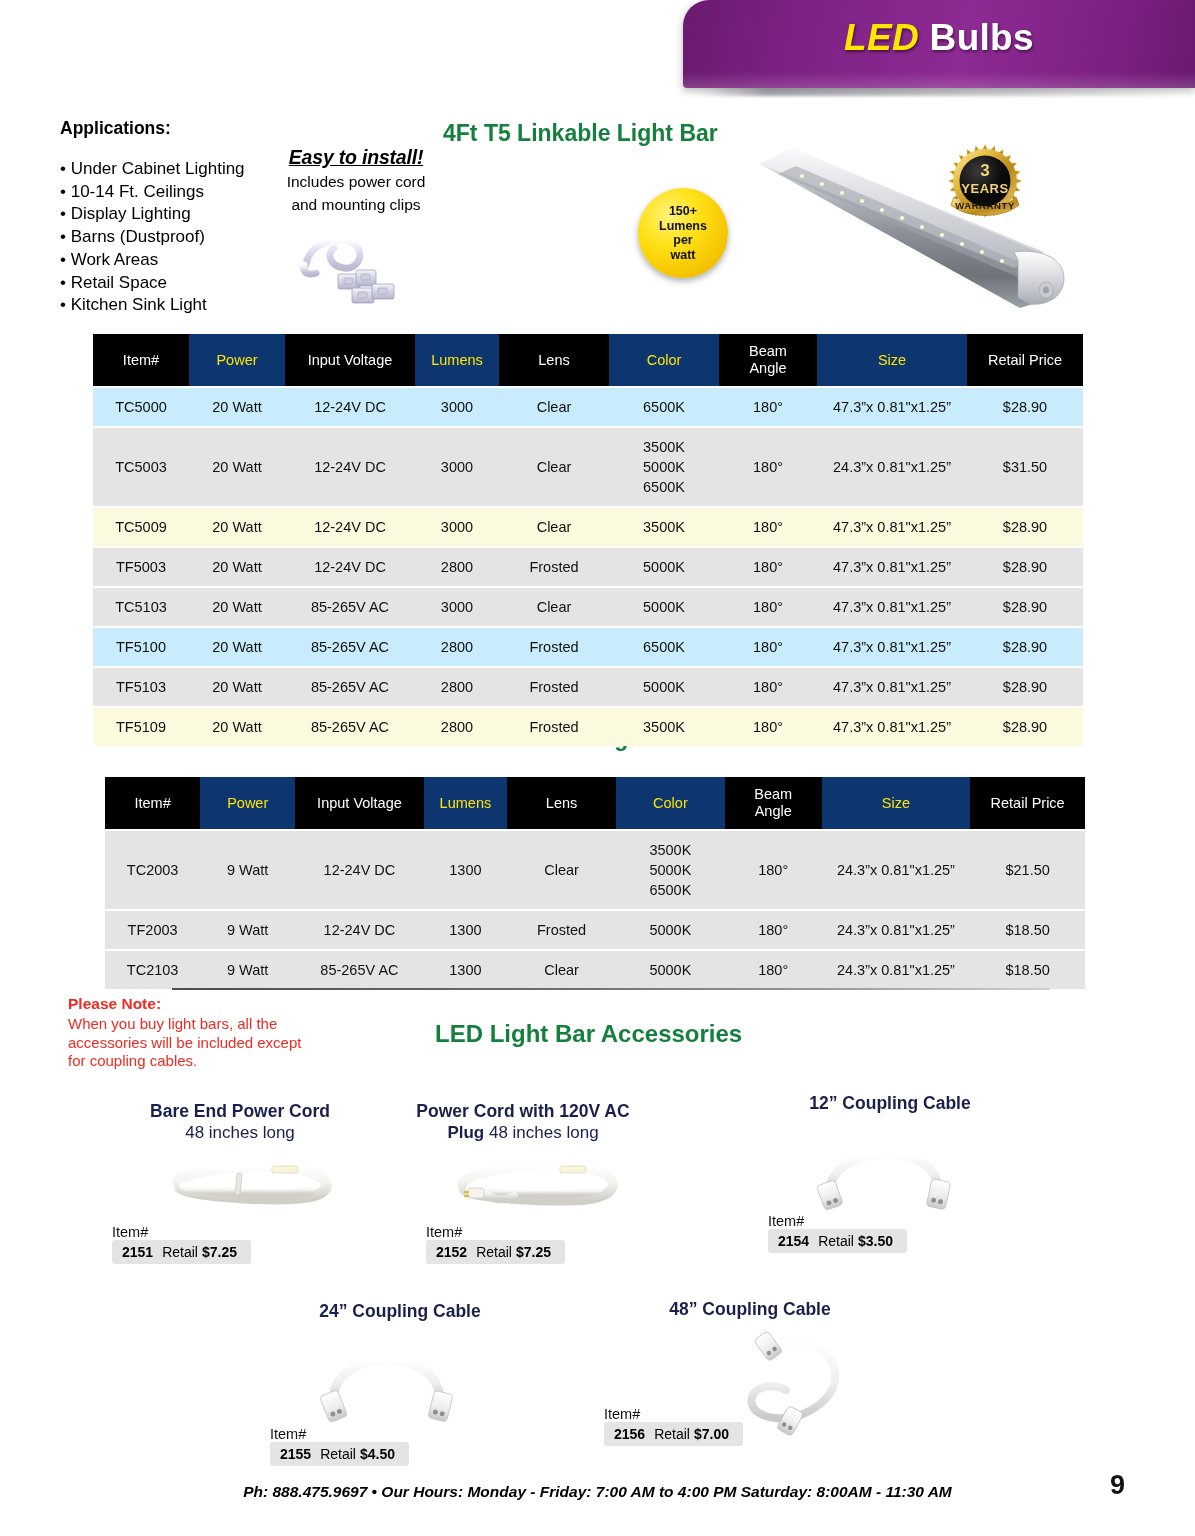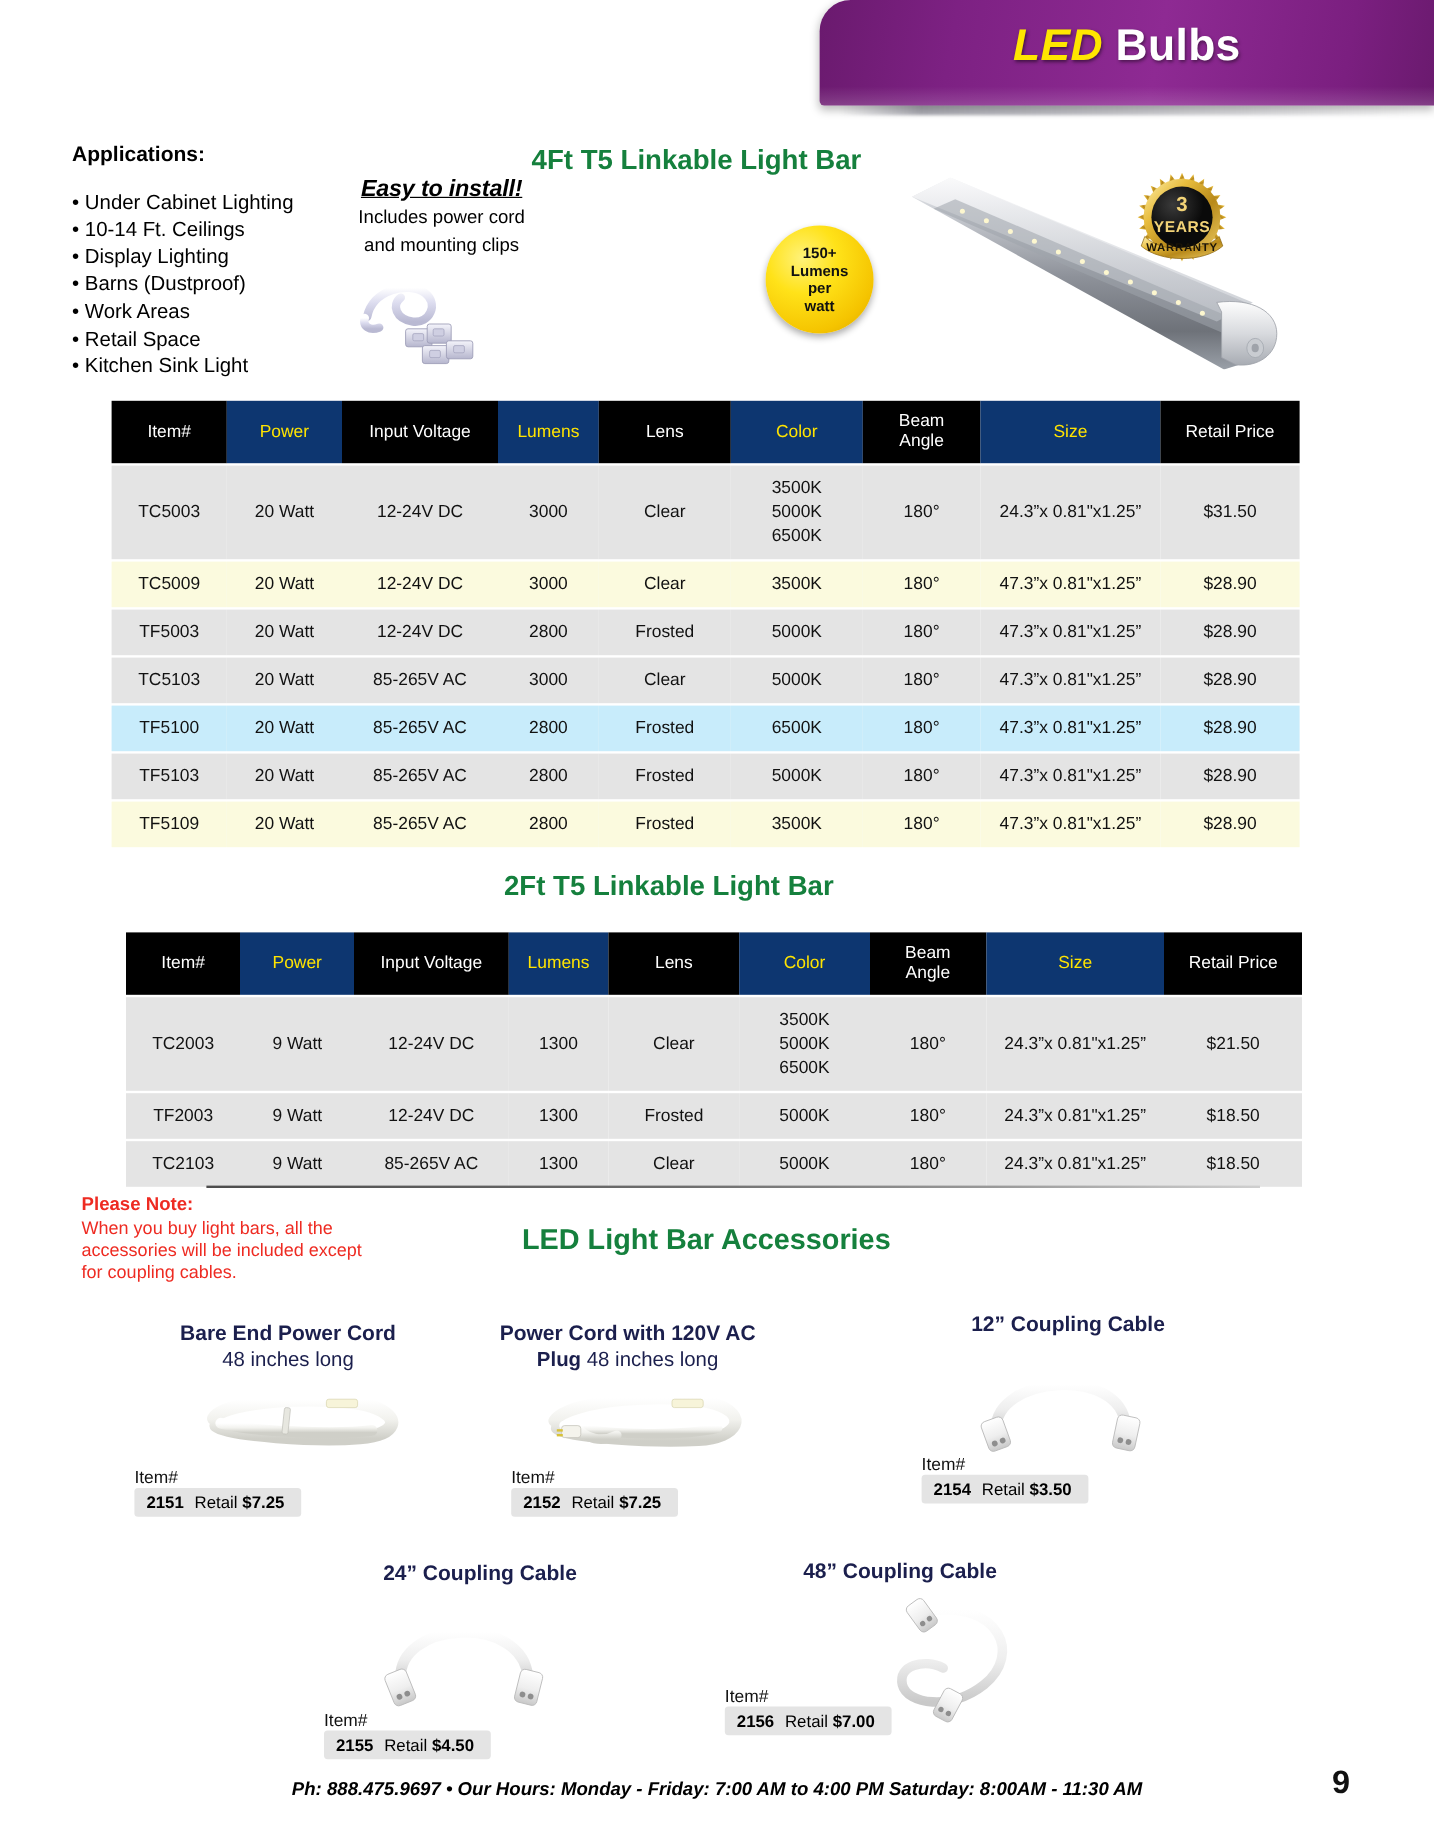--- a/index.html
+++ b/index.html
@@ -45,21 +45,21 @@
     filter:blur(1.5px);
   }
 
   
   .apps { position:absolute; left:60px; top:118px; width:270px; }
   .apps-title{ font-size:17.5px; font-weight:bold; margin:0 0 19px 0; }
   .apps ul{ list-style:none; margin:0; padding:0; }
   .apps li{ font-size:17px; line-height:22.7px; white-space:nowrap; }
 
   
-  .easy { position:absolute; left:288px; top:146px; width:160px; text-align:center; }
+  .easy { position:absolute; left:276px; top:146px; width:160px; text-align:center; }
   .easy-head{
     font-size:19.5px; font-style:italic; font-weight:bold;
     text-decoration:underline; white-space:nowrap; letter-spacing:-.2px;
   }
   .easy-sub{ font-size:15.5px; line-height:20px; margin-top:3px; }
 
   
   .cordclip{ position:absolute; left:300px; top:228px; width:128px; height:85px; }
   .cordclip svg{ display:block; }
 
@@ -326,20 +326,31 @@
       <th class="blue" style="width:84px">Lumens</th>
       <th style="width:110px">Lens</th>
       <th class="blue" style="width:110px">Color</th>
       <th style="width:98px; white-space:pre-line">Beam
 Angle</th>
       <th class="blue" style="width:150px">Size</th>
       <th style="width:116px">Retail Price</th>
     </tr>
   </thead>
   <tbody>
+      <tr class="r-blue">
+        <td>TC5000</td>
+        <td>20 Watt</td>
+        <td>12-24V DC</td>
+        <td>3000</td>
+        <td>Clear</td>
+        <td>6500K</td>
+        <td>180°</td>
+        <td>47.3”x 0.81"x1.25”</td>
+        <td>$28.90</td>
+      </tr>
       <tr class="r-gray">
         <td>TC5003</td>
         <td>20 Watt</td>
         <td>12-24V DC</td>
         <td>3000</td>
         <td>Clear</td>
         <td class="multi">3500K
 5000K
 6500K</td>
         <td>180°</td>

